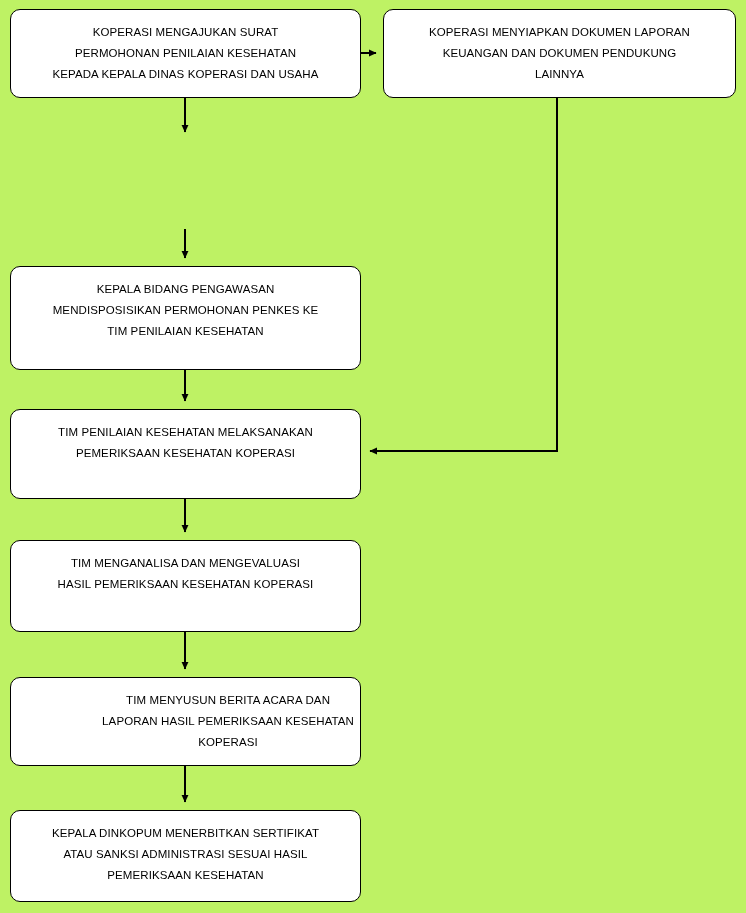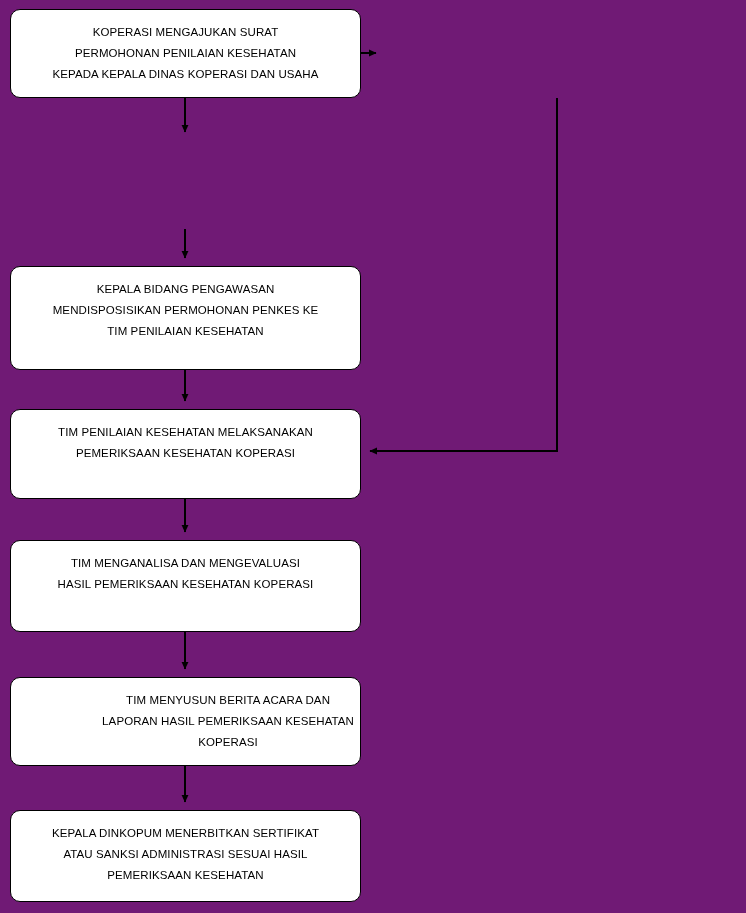--- a/index.html
+++ b/index.html
@@ -9,21 +9,21 @@
     background: #ffffff;
   }
   body {
     font-family: "Liberation Sans", sans-serif;
     -webkit-font-smoothing: antialiased;
   }
   #canvas {
     position: relative;
     width: 746px;
     height: 913px;
-    background: #701a75;
+    background: #bef264;
     overflow: hidden;
   }
   #connector-layer {
     position: absolute;
     left: 0;
     top: 0;
     width: 746px;
     height: 913px;
     pointer-events: none;
   }
@@ -82,20 +82,25 @@
       <path d="M185,766 L185,802" marker-end="url(#arrowhead)"></path>
     </g>
   </svg>
 
   <div class="node" style="left: 10px; top: 9px; width: 351px; height: 89px;">
     <div class="node-text">KOPERASI MENGAJUKAN SURAT
 PERMOHONAN PENILAIAN KESEHATAN
 KEPADA KEPALA DINAS KOPERASI DAN USAHA</div>
   </div>
 
+  <div class="node" style="left: 383px; top: 9px; width: 353px; height: 89px;">
+    <div class="node-text">KOPERASI MENYIAPKAN DOKUMEN LAPORAN
+KEUANGAN DAN DOKUMEN PENDUKUNG
+LAINNYA</div>
+  </div>
 
 
   <div class="node" style="left: 10px; top: 266px; width: 351px; height: 104px;">
     <div class="node-text">KEPALA BIDANG PENGAWASAN
 MENDISPOSISIKAN PERMOHONAN PENKES KE
 TIM PENILAIAN KESEHATAN</div>
   </div>
 
   <div class="node" style="left: 10px; top: 409px; width: 351px; height: 90px;">
     <div class="node-text">TIM PENILAIAN KESEHATAN MELAKSANAKAN

